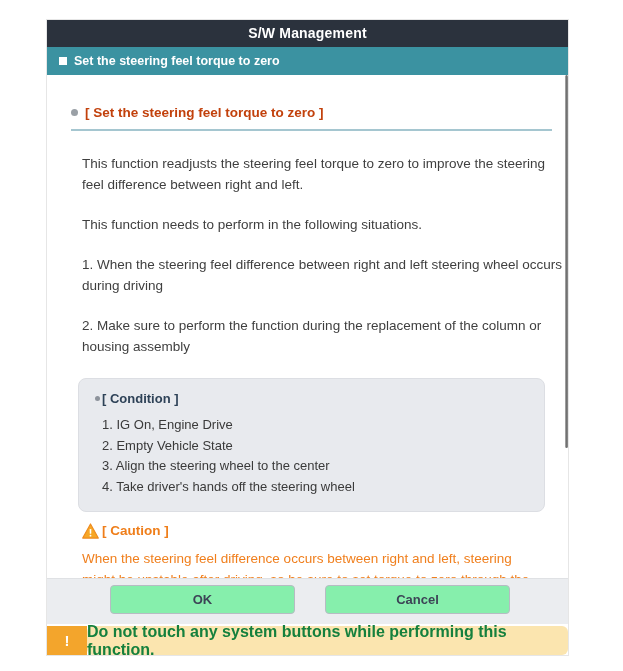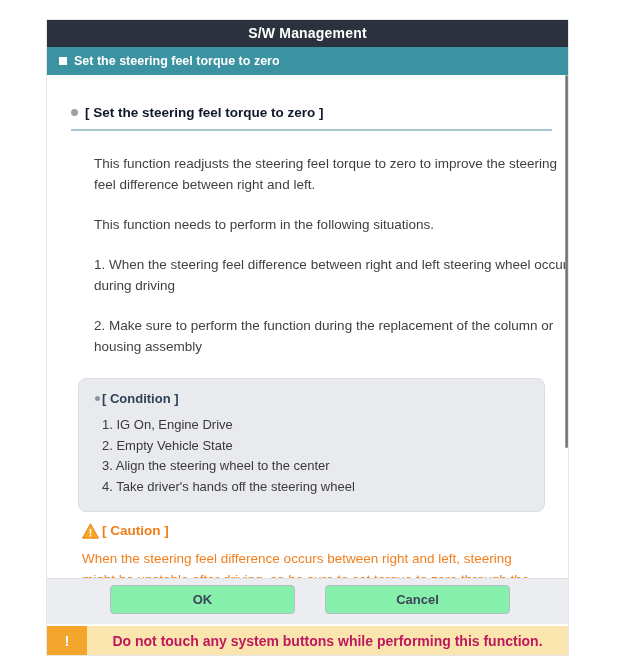--- a/index.html
+++ b/index.html
@@ -7,43 +7,43 @@
   .panel{position:absolute;left:47px;top:20px;width:521px;height:635px;background:#ffffff;box-shadow:0 0 0 1px #e6e6e6;}
   .title-bar{position:absolute;left:0;top:0;width:100%;height:27px;background:#2b323d;color:#ffffff;
     font-size:14px;font-weight:bold;text-align:center;line-height:27px;letter-spacing:.2px;}
   .teal-bar{position:absolute;left:0;top:27px;width:100%;height:28px;background:#3b92a1;color:#ffffff;
     display:flex;align-items:center;padding-left:12px;box-sizing:border-box;font-size:12.5px;font-weight:bold;}
   .teal-square{width:8px;height:8px;background:#ffffff;display:inline-block;margin-right:7px;flex:0 0 auto;}
   .content{position:absolute;left:0;top:55px;width:100%;height:503px;background:#ffffff;overflow:hidden;}
   .scrollbar-thumb{position:absolute;right:0;top:0;width:3px;height:373px;
     background:linear-gradient(90deg,#b9b9b9,#6e6e6e 45%,#8d8d8d);border-radius:2px;}
   .section-heading{position:absolute;top:30px;left:24px;right:16px;border-bottom:2px solid #a5c6d0;padding-bottom:9px;
-    color:#0f172a;font-size:13.5px;font-weight:bold;display:flex;align-items:center;}
+    color:#c2410c;font-size:13.5px;font-weight:bold;display:flex;align-items:center;}
   .dot{width:7px;height:7px;border-radius:50%;background:#9aa0a6;display:inline-block;margin-right:7px;flex:0 0 auto;}
-  .para{position:absolute;left:35px;width:482px;color:#3f3f3f;font-size:13.5px;line-height:21px;margin-left:12px;}
+  .para{position:absolute;left:35px;width:482px;color:#3f3f3f;font-size:13.5px;line-height:21px;}
   .p1{top:78px;} .p2{top:139px;} .p3{top:179px;} .p4{top:240px;}
   .condition-box{position:absolute;left:31px;top:303px;width:467px;height:134px;background:#e8eaee;
     border:1px solid #dcdee3;border-radius:8px;box-sizing:border-box;padding:12px 16px;}
   .condition-title{color:#2e4257;font-size:13px;font-weight:bold;display:flex;align-items:center;}
   .dot-small{width:5px;height:5px;border-radius:50%;background:#8d939b;display:inline-block;margin-right:2px;flex:0 0 auto;}
   .condition-list{margin:9px 0 0 0;padding:0 0 0 7px;list-style:none;color:#3a3a3a;font-size:13px;line-height:20.5px;}
   .caution-title{position:absolute;left:35px;top:448px;display:flex;align-items:flex-start;color:#ef7e1a;
     font-size:13.5px;font-weight:bold;}
   .warn-icon{margin-right:3px;display:inline-flex;flex:0 0 auto;}
   .caution-line{position:absolute;left:35px;width:482px;color:#f07f1d;font-size:13.5px;line-height:20px;}
   .c1{top:474px;} .c2{top:495px;}
   .button-bar{position:absolute;left:0;top:558px;width:100%;height:46px;background:#ebedf0;border-top:1px solid #dfe1e4;box-sizing:border-box;}
   .btn{position:absolute;top:6px;width:185px;height:29px;background:#86efac;border:1px solid #b6bcc3;border-radius:4px;
     color:#3c4456;font-size:13px;font-weight:bold;text-align:center;line-height:27px;cursor:pointer;box-sizing:border-box;}
   .btn-ok{left:63px;} .btn-cancel{left:278px;}
   .footer{position:absolute;left:0;top:606px;width:100%;height:29px;display:flex;}
   .footer-icon{width:40px;height:29px;background:#f3a52c;color:#ffffff;font-size:15px;font-weight:bold;
     display:flex;align-items:center;justify-content:center;flex:0 0 auto;}
-  .footer-msg{flex:1;background:#fbe5af;color:#be185d;font-size:14px;font-weight:bold;
-    display:flex;align-items:center;justify-content:center;}
+  .footer-msg{flex:1;background:#fbe5af;color:#15803d;font-size:16px;font-weight:bold;
+    display:flex;align-items:center;justify-content:center;border-radius:6px;}
 </style>
 </head>
 <body>
 
 <div class="panel">
 
   <div class="title-bar">S/W Management</div>
 
   <div class="teal-bar">
     <span class="teal-square"></span>

